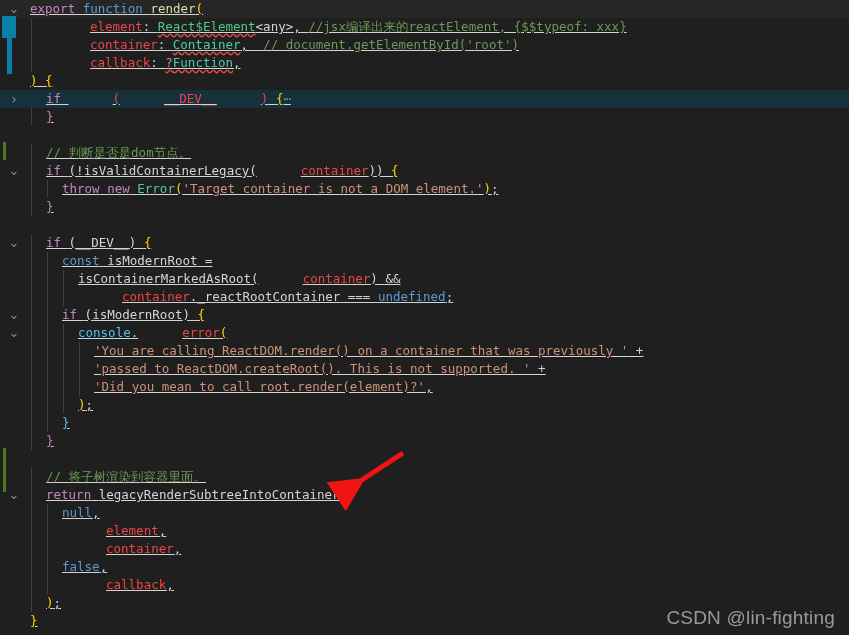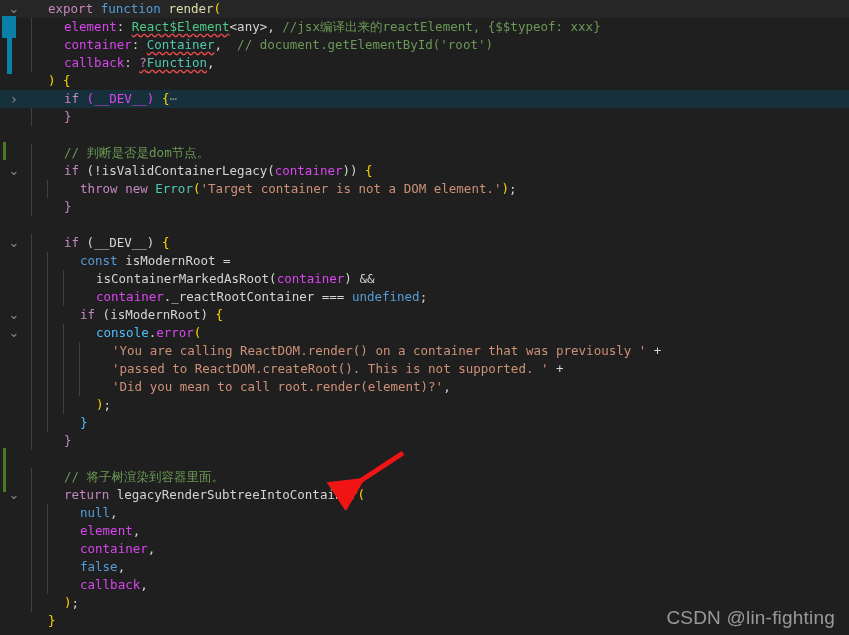--- a/index.html
+++ b/index.html
@@ -27,23 +27,24 @@
     inset: 0;
     font-size: 12.5px;
     line-height: 18px;
     white-space: pre;
   }
 
   .line {
     position: relative;
     height: 18px;
     line-height: 18px;
-    padding-left: 48px;
+    padding-left: 30px;
     white-space: pre;
     color: #d4d4d4;
+    text-decoration: underline;
   }
   .line.current  { background: #262626; }
   .line.folded   { background: #16313c; }
 
   
   .gutter {
     position: absolute;
     left: 0; top: 0;
     width: 30px;
     height: 635px;
@@ -81,21 +82,21 @@
     width: 1px;
     background: #404040;
   }
 
   
   .kw      { color: #c586c0; }  
   .kw2     { color: #569cd6; }  
   .fn      { color: #dcdcaa; }  
   .type    { color: #4ec9b0; }  
   .type2   { color: #4ec98a; }  
-  .ident   { color: #d946ef; }  
+  .ident   { color: #ef4444; margin-left: 44px; }  
   .obj     { color: #4fc1ff; }  
   .str     { color: #ce9178; }  
   .cmt     { color: #6a9955; }
   .yellow  { color: #ffd700; }
   .pink    { color: #c586c0; }
   .plain   { color: #d4d4d4; }
   .dots    { color: #8a8a8a; }
 
   .squig {
     text-decoration: underline wavy #f14c4c;

